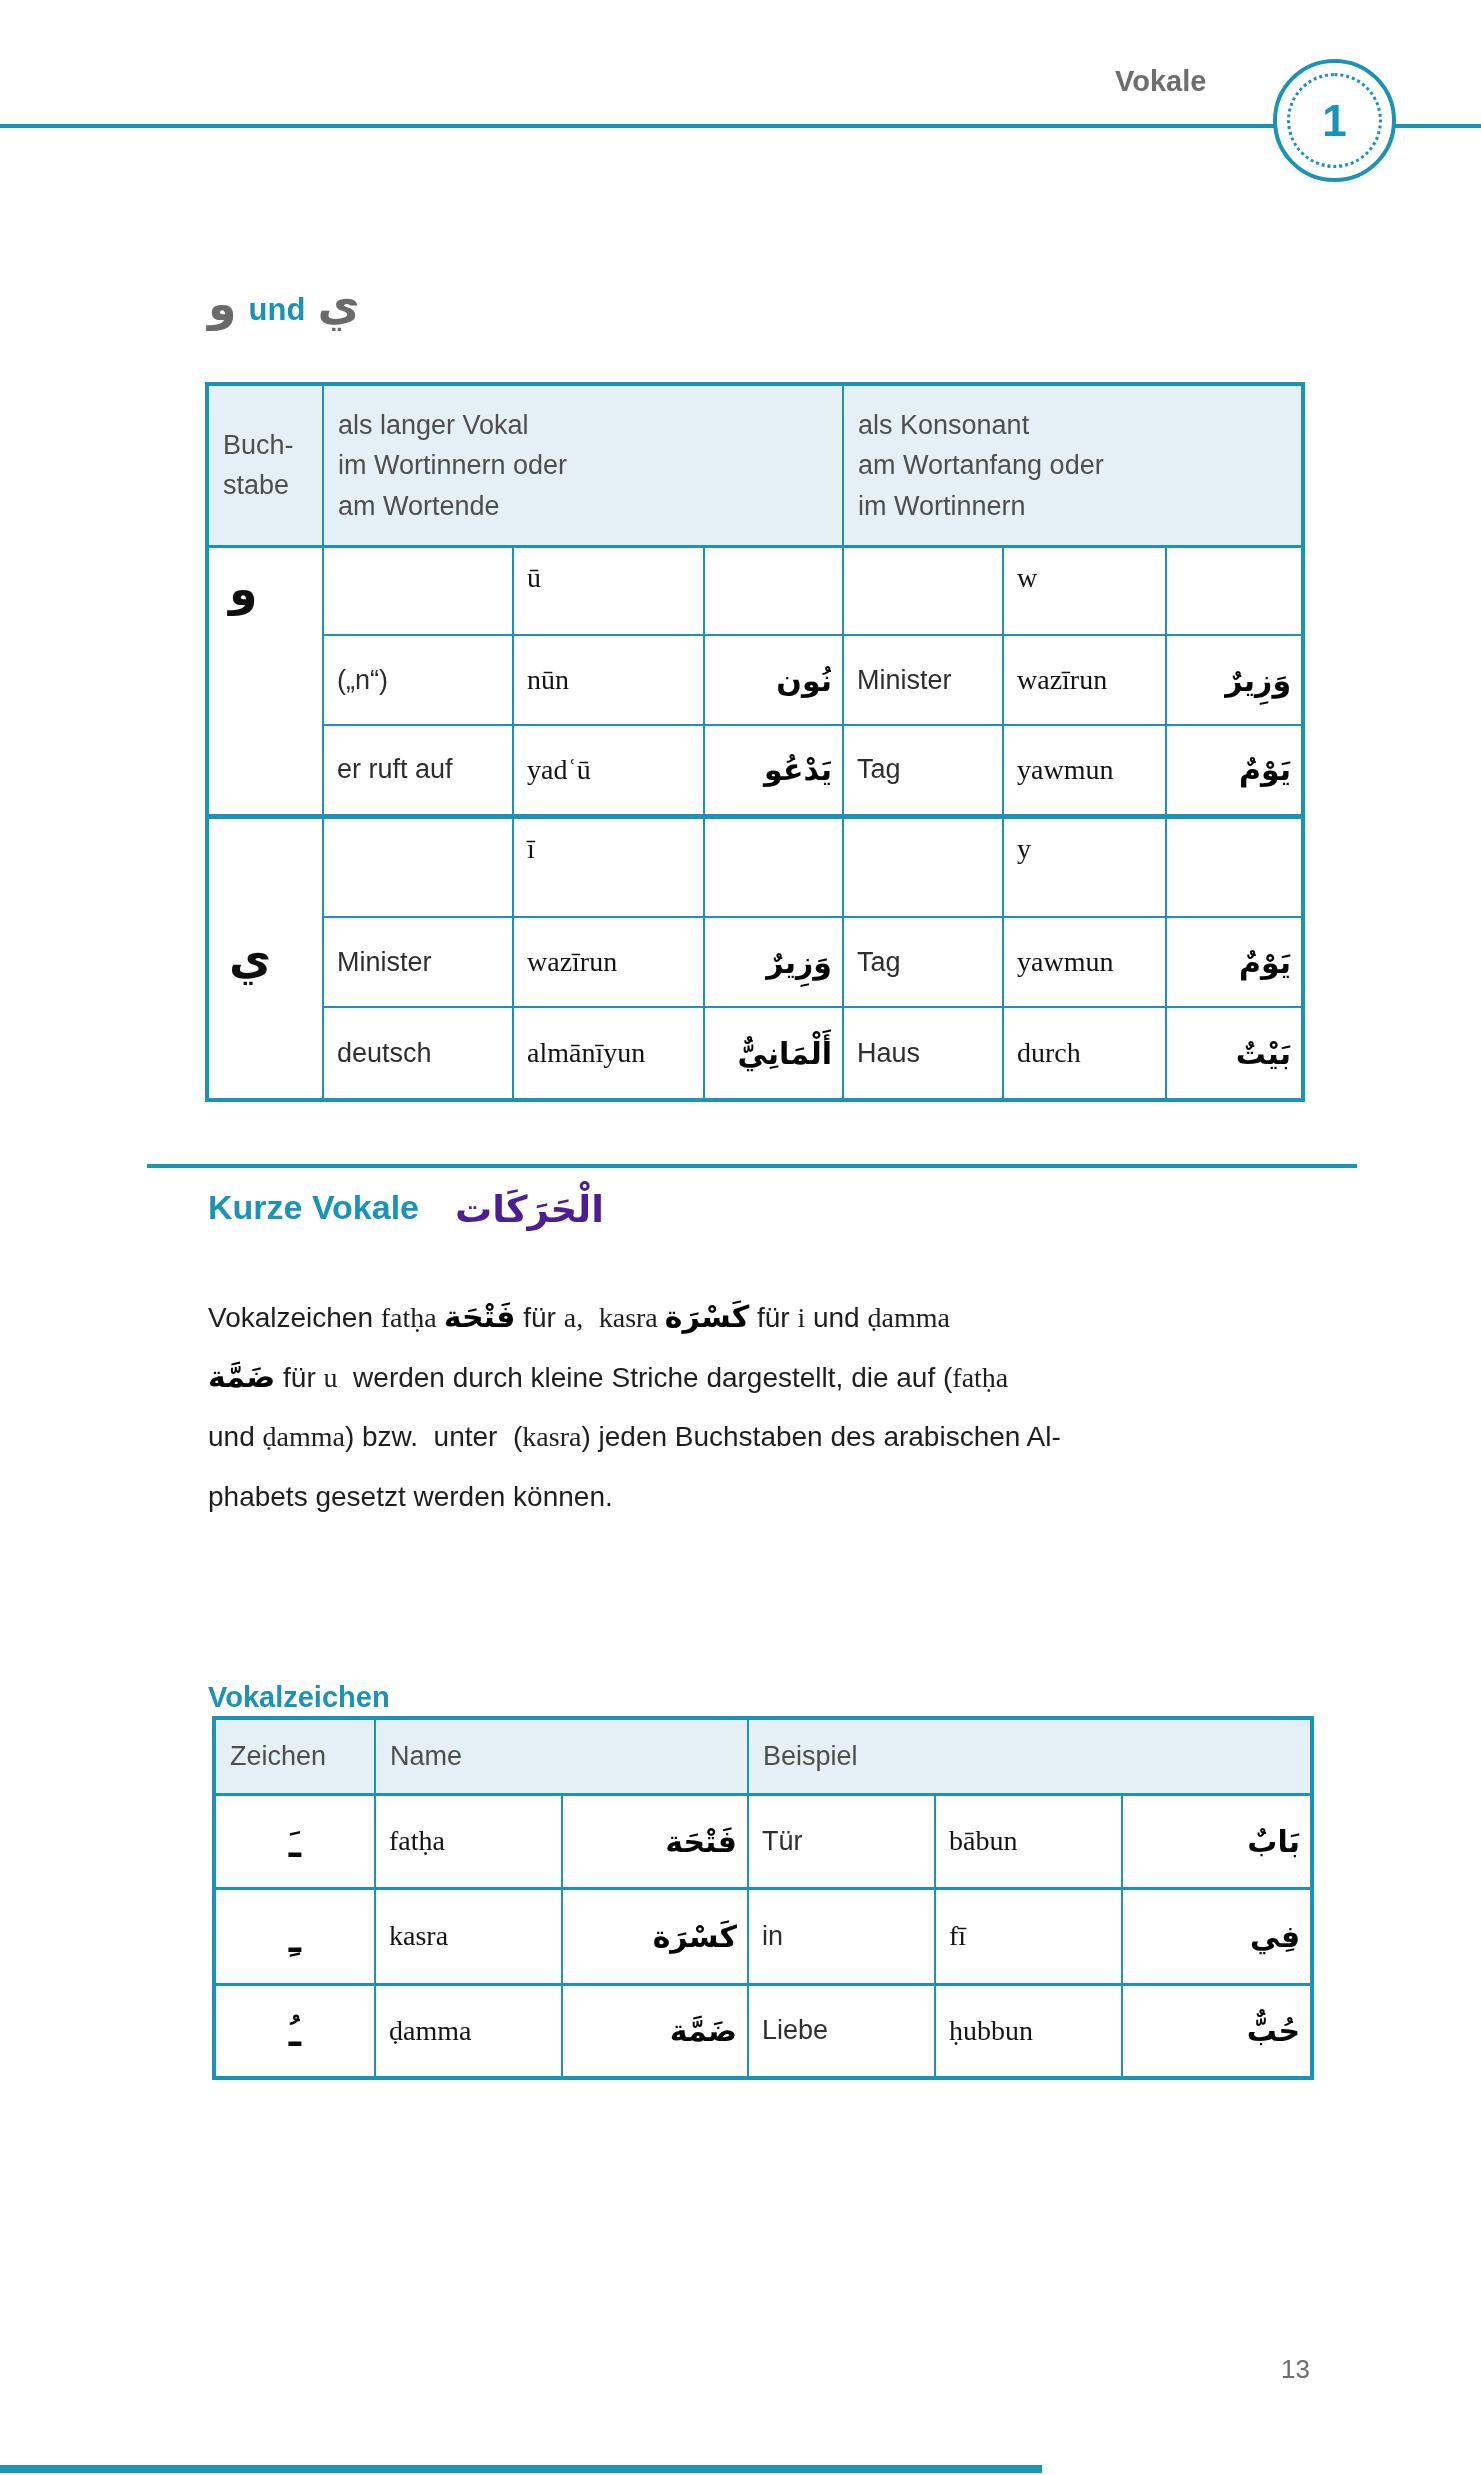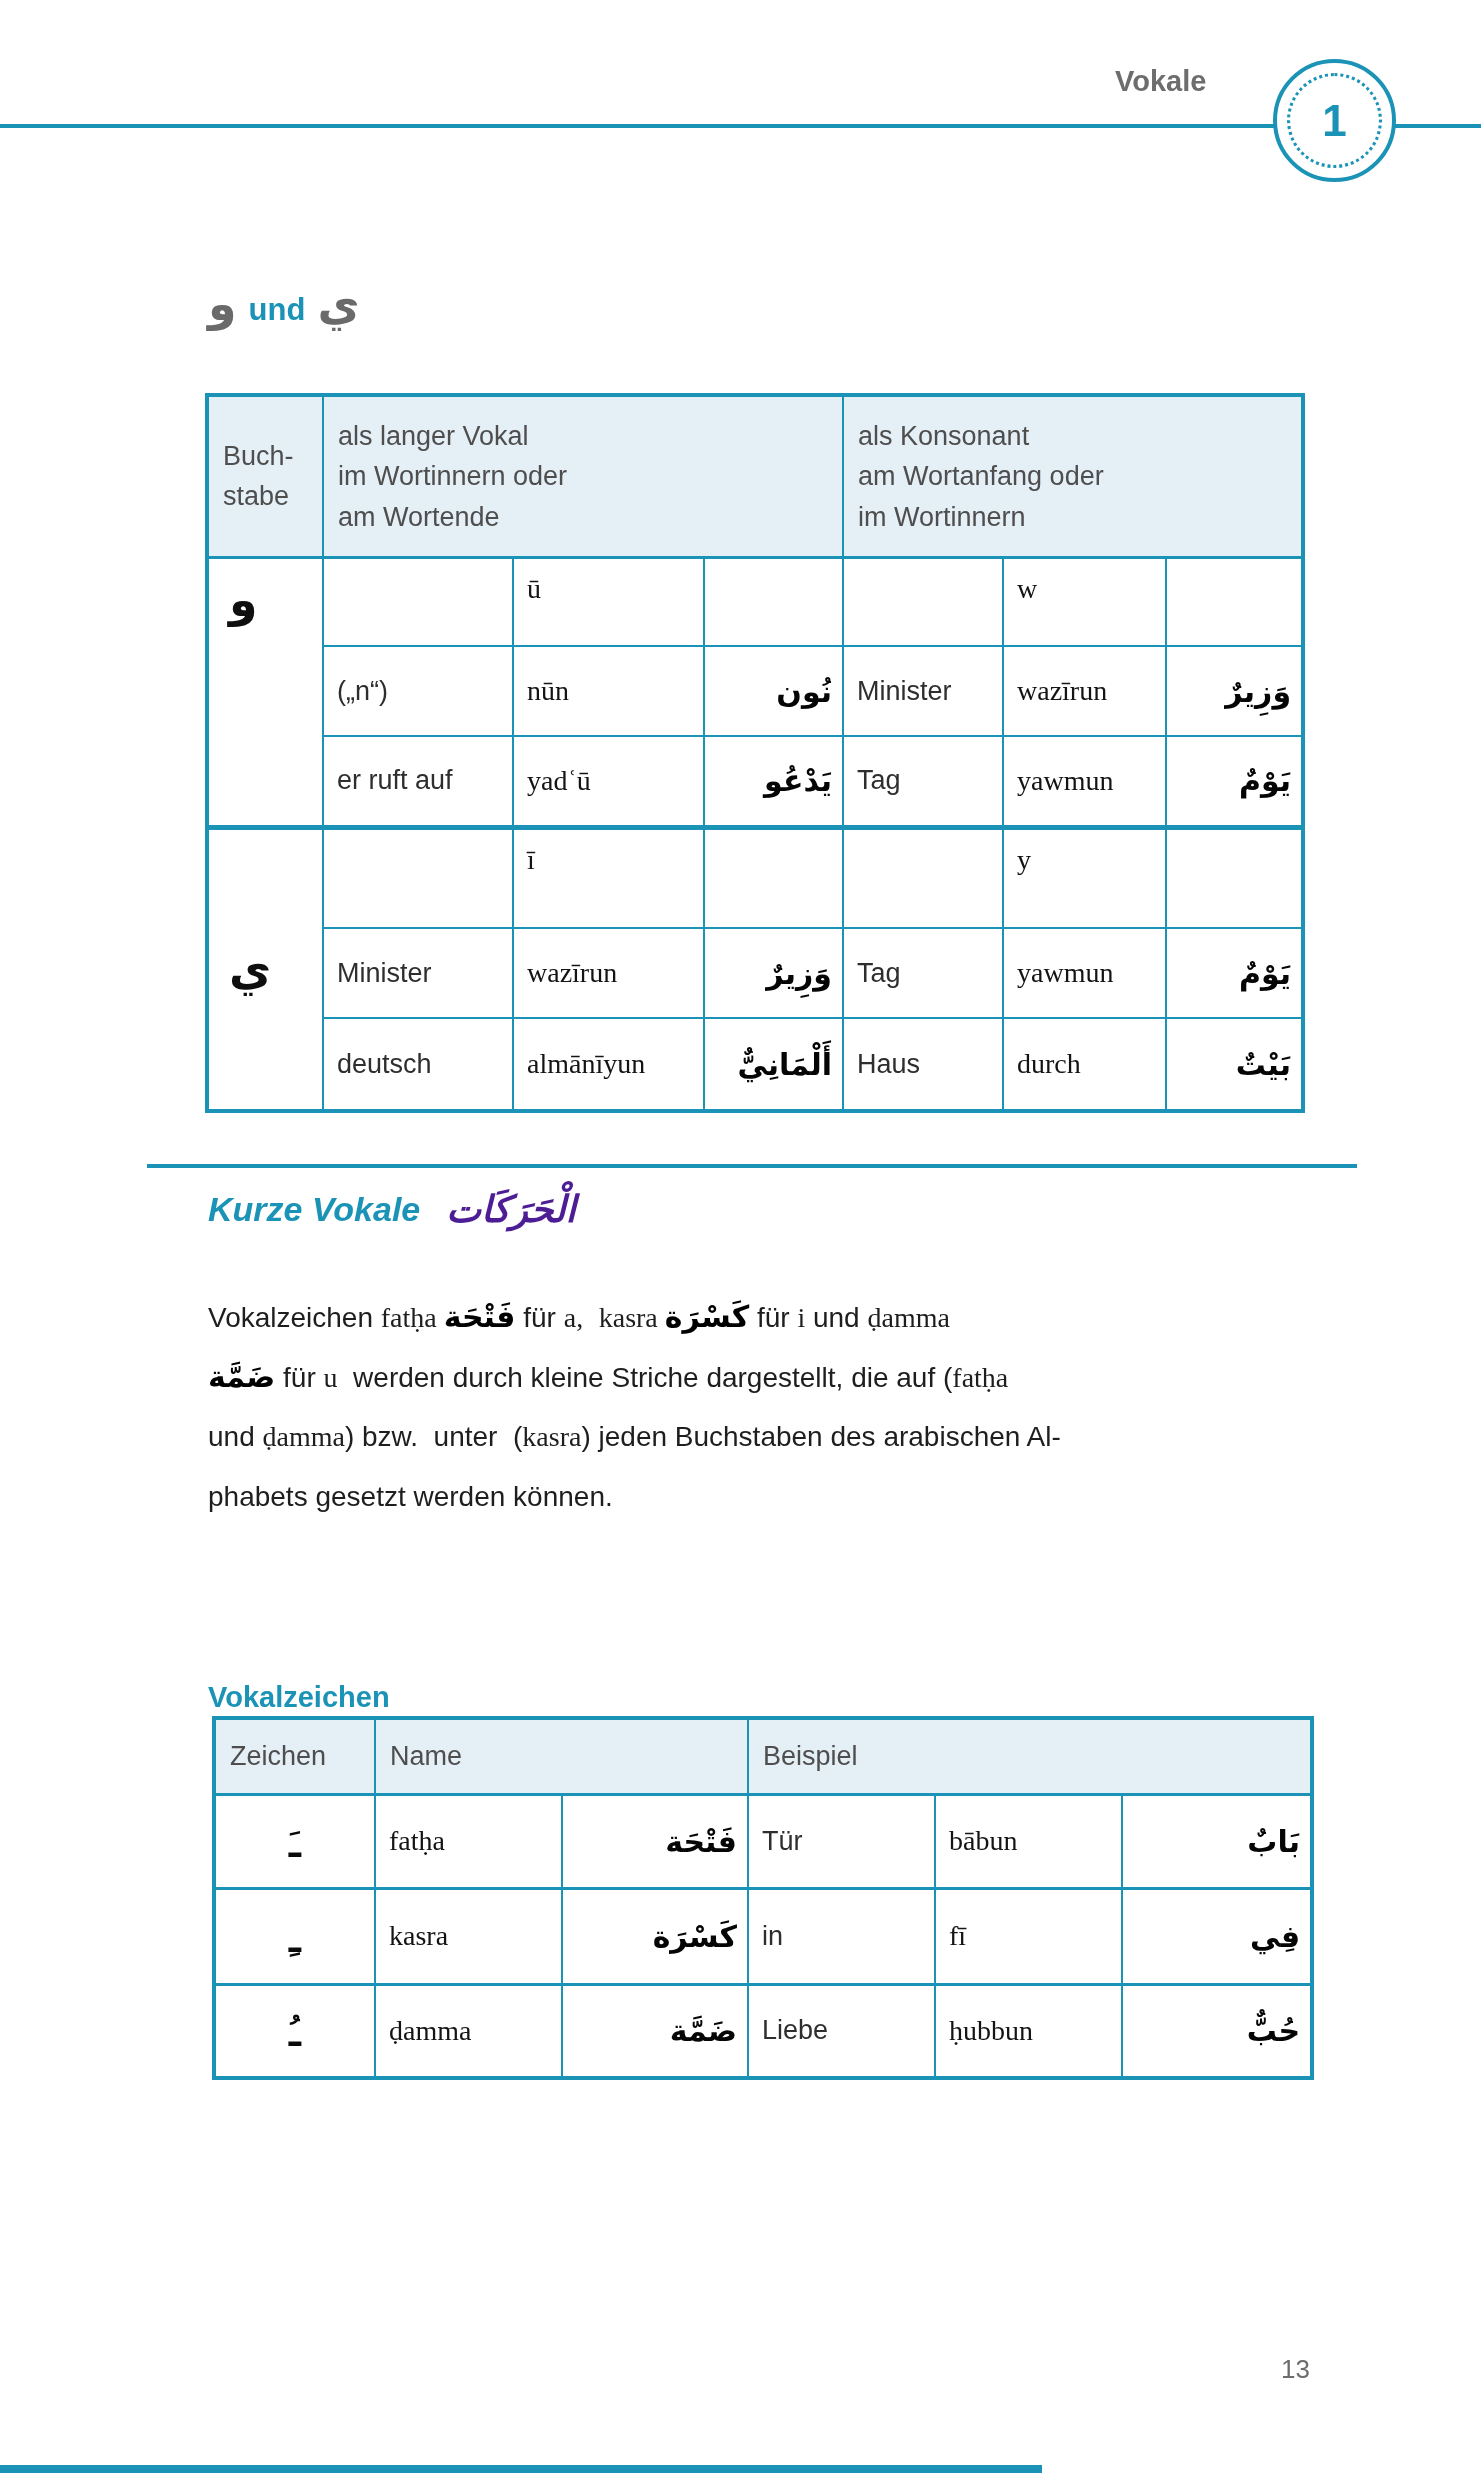--- a/index.html
+++ b/index.html
@@ -48,21 +48,21 @@
   }
   .letters-heading .ar{
     font-family:"DejaVu Sans",sans-serif;
     font-size:46px;font-weight:bold;color:#6a6a6a;line-height:1;
   }
   .letters-heading .conj{
     font-size:31px;font-weight:bold;color:var(--teal);
   }
   
   table{border-collapse:collapse;table-layout:fixed;}
-  .t1{position:absolute;left:205px;top:393px;width:1096px;}
+  .t1{position:absolute;left:205px;top:382px;width:1096px;}
   .t2{position:absolute;left:212px;top:1716px;width:1099px;}
   .t1 th,.t1 td,.t2 th,.t2 td{
     border:2px solid var(--teal-border);
     vertical-align:middle;
   }
   .t1{border:4px solid var(--teal-border);}
   .t2{border:4px solid var(--teal-border);}
   th{
     background:var(--head-bg);
     font-size:27px;font-weight:normal;color:#4e4e4e;
@@ -110,21 +110,21 @@
   .t2 tr.r1{height:94px;}
   .t2 tr.r2{height:96px;}
   .t2 tr.r3{height:94px;}
   
   .divider{
     position:absolute;left:147px;top:1164px;width:1210px;height:4px;
     background:var(--teal);
   }
   .kv-heading{
     position:absolute;left:208px;top:1188px;
-    display:flex;align-items:center;gap:26px;font-style:italic;
+    display:flex;align-items:flex-start;gap:36px;
   }
   .kv-title{font-size:34px;font-weight:bold;color:var(--teal);}
   .kv-ar{
     font-family:"DejaVu Sans",sans-serif;
     font-size:37px;font-weight:bold;color:#4c1d95;
   }
   .vz-heading{
     position:absolute;left:208px;top:1681px;
     font-size:29px;font-weight:bold;color:var(--teal);
   }

